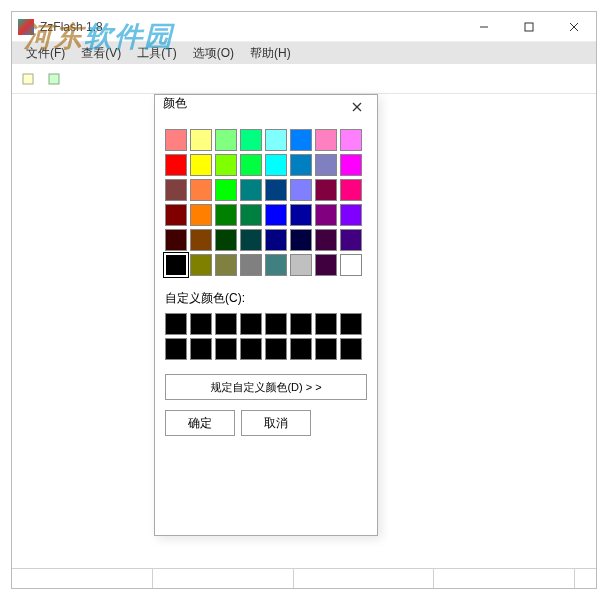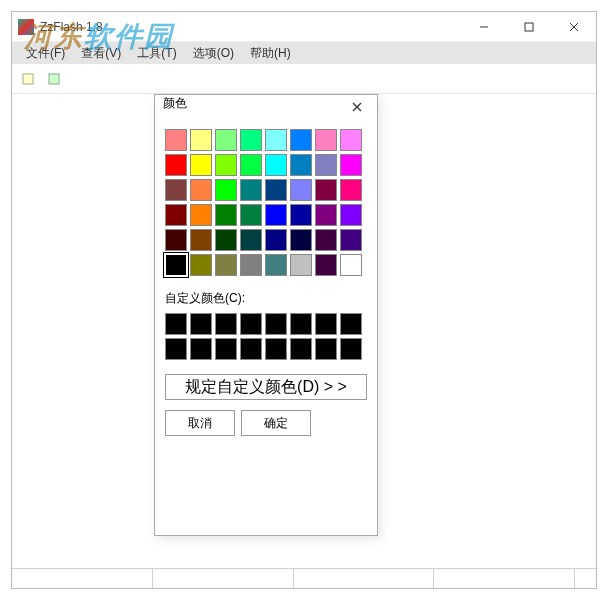--- a/index.html
+++ b/index.html
@@ -38,21 +38,21 @@
 .dlg-close { width: 24px; height: 24px; display: flex; align-items: center; justify-content: center; cursor: pointer; }
 .dlg-body { padding: 4px 10px 10px 10px; font-size: 12px; }
 .section-label { margin: 4px 0 6px 0; }
 
 .basic-grid { display: grid; grid-template-columns: repeat(8, 22px); grid-template-rows: repeat(6, 22px); gap: 3px 3px; }
 .swatch { width: 22px; height: 22px; border: 1px solid #888; cursor: pointer; }
 .swatch.selected { outline: 1px solid #000; outline-offset: 1px; border: 1px solid #fff; box-shadow: inset 0 0 0 1px #000; }
 
 .custom-grid { display: grid; grid-template-columns: repeat(8, 22px); grid-template-rows: repeat(2, 22px); gap: 3px 3px; margin-top: 4px; }
 
-.define-btn { width: 100%; margin-top: 14px; height: 26px; font-size: 16px; background: #fff; border: 1px solid #999; cursor: pointer; }
+.define-btn { width: 100%; margin-top: 14px; height: 26px; font-size: 11px; background: #fff; border: 1px solid #999; cursor: pointer; }
 
 .dlg-buttons { display: flex; gap: 6px; margin-top: 10px; }
 .dlg-btn { width: 70px; height: 26px; font-size: 12px; background: #fff; border: 1px solid #999; cursor: pointer; }
 </style>
 </head>
 <body>
 
 <div class="main-window">
   <div class="titlebar">
     <div class="app-icon"></div>
@@ -188,17 +188,17 @@
         <div class="swatch" style="background: rgb(0, 0, 0);"></div>
         <div class="swatch" style="background: rgb(0, 0, 0);"></div>
         <div class="swatch" style="background: rgb(0, 0, 0);"></div>
         <div class="swatch" style="background: rgb(0, 0, 0);"></div>
         <div class="swatch" style="background: rgb(0, 0, 0);"></div>
       </div>
 
     <button class="define-btn">规定自定义颜色(D) &gt; &gt;</button>
 
     <div class="dlg-buttons">
+      <button class="dlg-btn">确定</button>
       <button class="dlg-btn">取消</button>
-      <button class="dlg-btn">确定</button>
     </div>
   </div>
 </div>
 
 </body></html>

